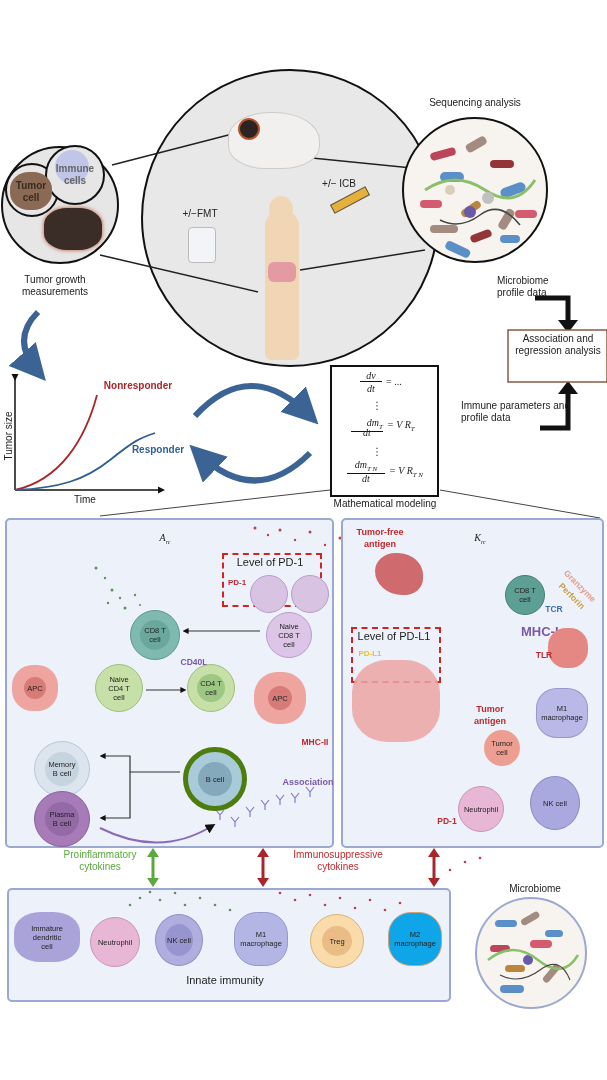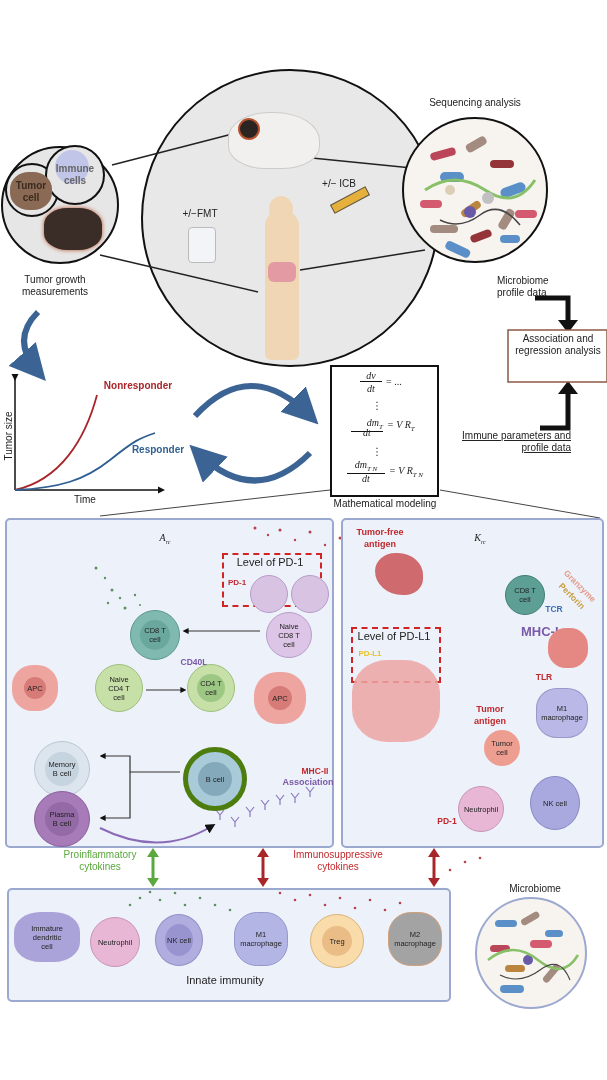--- a/index.html
+++ b/index.html
@@ -132,21 +132,21 @@
 <div class="abs" style="left:269px;top:196px;width:24px;height:26px;border-radius:50%;background:#f0d6b5;"></div>
 <div class="abs" style="left:268px;top:262px;width:28px;height:20px;border-radius:6px;background:#e39aa3;"></div>
 <div class="lbl" style="left:175px;top:208px;width:50px;">+/−FMT</div>
 <div class="abs" style="left:188px;top:227px;width:26px;height:34px;border-radius:4px;background:#f2f4f7;border:1px solid #bbb;"></div>
 <div class="lbl" style="left:314px;top:178px;width:50px;">+/− ICB</div>
 <div class="abs" style="left:330px;top:195px;width:38px;height:8px;background:#e6b13a;border:1px solid #555;transform:rotate(-28deg);"></div>
 
 <div class="lbl" style="left:420px;top:97px;width:110px;">Sequencing analysis</div>
 <div class="lbl" style="left:497px;top:275px;width:60px;white-space:normal;text-align:left;">Microbiome profile data</div>
 <div class="lbl" style="left:512px;top:333px;width:92px;white-space:normal;">Association and regression analysis</div>
-<div class="lbl" style="left:461px;top:430px;width:110px;white-space:normal;text-align:right;text-decoration:underline;">Immune parameters and profile data</div>
+<div class="lbl" style="left:461px;top:400px;width:110px;white-space:normal;text-align:left;">Immune parameters and profile data</div>
 
 <div class="lbl" style="left:-16px;top:430px;width:50px;transform:rotate(-90deg);">Tumor size</div>
 <div class="lbl" style="left:65px;top:494px;width:40px;">Time</div>
 <div class="lbl red-t" style="left:98px;top:380px;width:80px;color:#a8262a;">Nonresponder</div>
 <div class="lbl blue-t" style="left:128px;top:444px;width:60px;color:#2f5f93;">Responder</div>
 
 <div class="abs" style="left:352px;top:370px;width:80px;height:32px;font-family:'Liberation Serif',serif;font-style:italic;font-size:10px;">
   <div class="abs" style="left:8px;top:0;width:22px;text-align:center;border-bottom:1px solid #111;">dv</div>
   <div class="abs" style="left:8px;top:13px;width:22px;text-align:center;">dt</div>
   <div class="abs" style="left:34px;top:6px;font-style:normal;">= ...</div>
@@ -231,21 +231,21 @@
   </div>
 <div class="cell" style="left:187px;top:664px;width:46px;height:46px;background:#c7e0a8;border:1px solid #9ec07d;">
     <div class="core" style="width:28px;height:28px;background:#9dc884;">
       <span style="width:26px;">CD4 T cell</span>
     </div>
   </div>
 <div class="abs" style="left:254px;top:672px;width:52px;height:52px;border-radius:45%;background:#eea5a0;"></div>
 <div class="cell" style="left:268px;top:686px;width:24px;height:24px;background:#d67b77;">
     <span>APC</span>
   </div>
-<div class="lbl red-t" style="left:298px;top:736px;width:34px;font-size:8.5px;margin-top:29px;">MHC-II</div>
+<div class="lbl red-t" style="left:298px;top:736px;width:34px;font-size:8.5px;">MHC-II</div>
 
 <div class="cell" style="left:34px;top:741px;width:54px;height:54px;background:#dce5ee;border:1px solid #b9c6d4;">
     <div class="core" style="width:34px;height:34px;background:#c6d4e0;">
       <span style="width:32px;">Memory B cell</span>
     </div>
   </div>
 <div class="cell" style="left:34px;top:791px;width:54px;height:54px;background:#a77ab8;border:1px solid #8b5e9f;">
     <div class="core" style="width:34px;height:34px;background:#936aa6;">
       <span style="width:32px;">Plasma B cell</span>
     </div>
@@ -268,21 +268,21 @@
 <div class="abs" style="left:352px;top:660px;width:88px;height:82px;border-radius:40%;background:#eba5a4;opacity:.85;"></div>
 
 <div class="cell" style="left:505px;top:575px;width:38px;height:38px;background:#5e9f95;border:1px solid #437f76;">
     <span style="width:26px;font-size:7.5px;">CD8 T cell</span>
   </div>
 <div class="lbl" style="left:555px;top:580px;width:50px;font-size:8.5px;font-weight:bold;color:#e39a8a;transform:rotate(45deg);">Granzyme</div>
 <div class="lbl" style="left:550px;top:590px;width:44px;font-size:8.5px;font-weight:bold;color:#c89a3a;transform:rotate(45deg);">Perforin</div>
 <div class="lbl blue-t" style="left:543px;top:603px;width:22px;font-size:8.5px;color:#3d6fb0;">TCR</div>
 <div class="lbl purple-t" style="left:521px;top:626px;width:32px;font-size:13px;">MHC-I</div>
 <div class="abs" style="left:548px;top:628px;width:40px;height:40px;border-radius:45%;background:#e58782;"></div>
-<div class="lbl red-t" style="left:534px;top:671px;width:20px;font-size:8.5px;">TLR</div>
+<div class="lbl red-t" style="left:534px;top:649px;width:20px;font-size:8.5px;">TLR</div>
 
 <div class="lbl red-t" style="left:470px;top:703px;width:40px;white-space:normal;font-size:9px;">Tumor antigen</div>
 <div class="cell" style="left:484px;top:730px;width:36px;height:36px;background:#ee9e90;">
     <span style="width:24px;">Tumor cell</span>
   </div>
 <div class="cell" style="left:536px;top:688px;width:50px;height:48px;border-radius:40%;background:#b9b8e6;border:1px solid #9998cc;">
     <span style="width:42px;">M1 macrophage</span>
   </div>
 <div class="cell" style="left:530px;top:776px;width:48px;height:52px;background:#a9a9e0;border:1px solid #8a8ac7;">
     <span style="width:32px;">NK cell</span>
@@ -308,21 +308,21 @@
     </div>
   </div>
 <div class="cell" style="left:234px;top:912px;width:52px;height:52px;border-radius:42%;background:#b3b6e5;border:1px solid #9497cc;">
     <span style="width:44px;">M1 macrophage</span>
   </div>
 <div class="cell" style="left:310px;top:914px;width:52px;height:52px;background:#f9dcaa;border:1px solid #d8b57a;">
     <div class="core" style="width:30px;height:30px;background:#eabd87;">
       <span>Treg</span>
     </div>
   </div>
-<div class="cell" style="left:388px;top:912px;width:52px;height:52px;border-radius:42%;background:#a3a3a3;border:1px solid #d59f76;">
+<div class="cell" style="left:388px;top:912px;width:52px;height:52px;border-radius:42%;background:#0ea5e9;border:1px solid #d59f76;">
     <span style="width:44px;">M2 macrophage</span>
   </div>
 <div class="lbl" style="left:170px;top:974px;width:110px;font-size:11px;">Innate immunity</div>
 
 <div class="lbl" style="left:500px;top:883px;width:70px;">Microbiome</div>
 
 <svg width="607" height="1080" style="pointer-events:none">
   <g fill="#5f8f5f">
     <circle cx="130" cy="905" r="1.3"></circle>
       <circle cx="140" cy="898" r="1.3"></circle>

